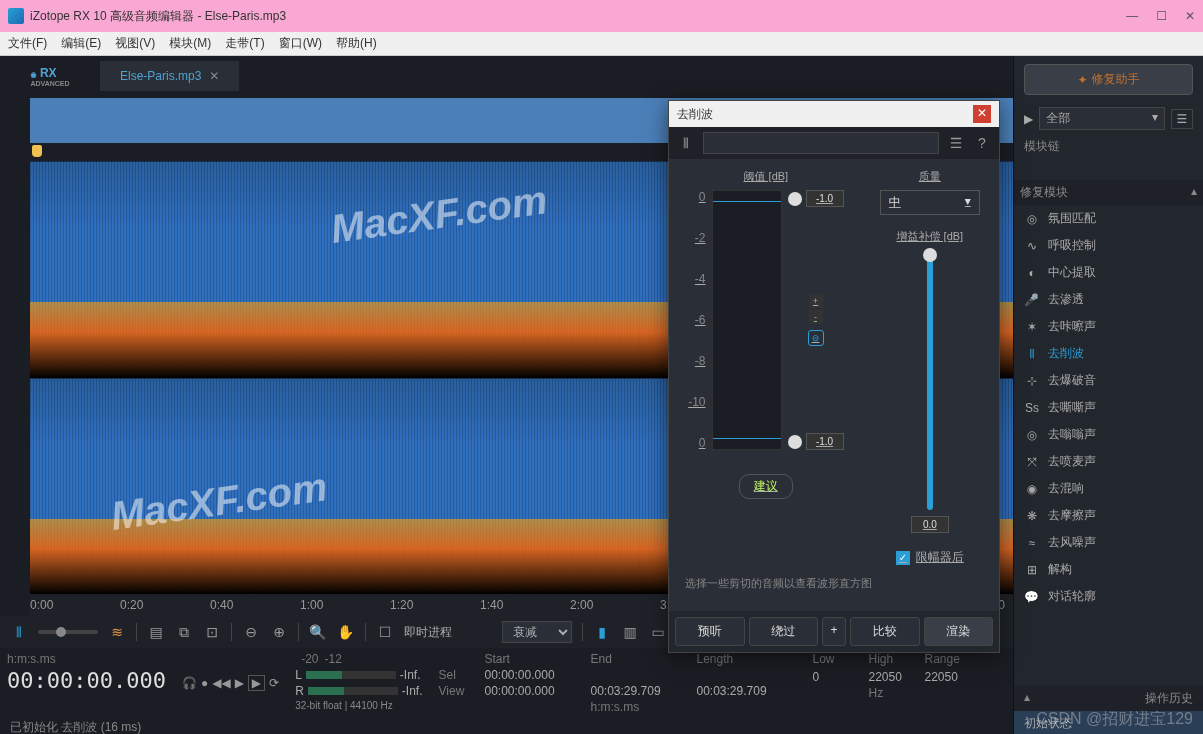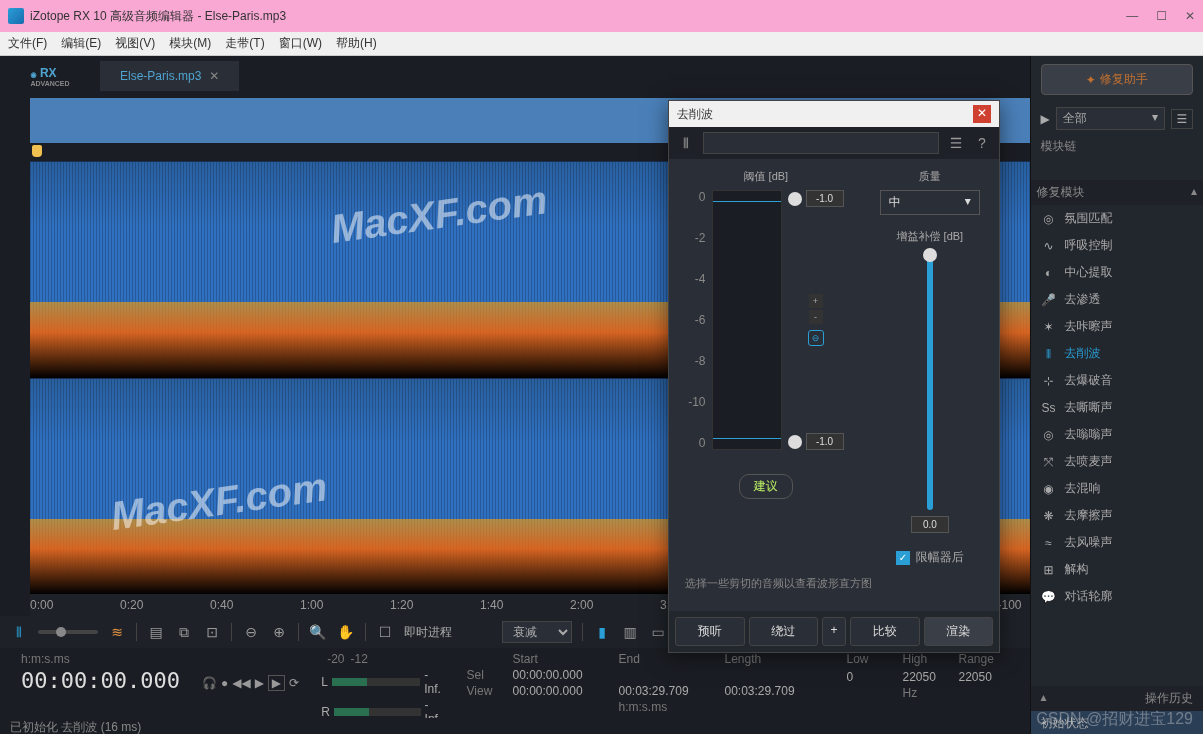--- a/index.html
+++ b/index.html
@@ -29,40 +29,40 @@
 .timeline-row { height: 22px; display: flex; align-items: center; margin-left: 30px; background: #1e2228; color: #999; font-size: 10px; }
 .time-tick { width: 90px; }
 .time-extra { margin-left: auto; display: flex; gap: 10px; align-items: center; padding-right: 8px; }
 .badge { background: #333; padding: 1px 6px; border-radius: 2px; }
 .toolbar { height: 32px; background: #1e2228; display: flex; align-items: center; gap: 10px; padding: 0 10px; margin-left: 0; }
 .tool-icon { width: 18px; height: 18px; display: flex; align-items: center; justify-content: center; color: #999; cursor: pointer; font-size: 14px; }
 .tool-slider { width: 60px; height: 4px; background: #444; border-radius: 2px; position: relative; }
 .tool-slider::after { content:''; position:absolute; width:10px; height:10px; background:#888; border-radius:50%; top:-3px; left:30%; }
 .tool-sep { width: 1px; height: 18px; background: #444; }
 .tool-select { background: #2a2e36; border: 1px solid #444; color: #aaa; padding: 2px 18px 2px 6px; }
-.status-area { height: 70px; background: #1a1d23; display: flex; padding: 4px 21px; gap: 22px; }
+.status-area { height: 70px; background: #1a1d23; display: flex; padding: 4px 7px; gap: 16px; }
 .status-col { display: flex; flex-direction: column; gap: 2px; font-size: 10px; }
 .status-col.bold .big { font-size: 22px; color: #ddd; font-family: monospace; }
 .status-label { color: #777; }
 .transport { display: flex; gap: 4px; align-items: center; font-size: 14px; color: #999; }
 .transport span { cursor: pointer; }
 .status-footer { height: 18px; background: #1a1d23; padding: 0 10px; color: #888; font-size: 10px; display: flex; align-items: center; }
 .level-meter { width: 90px; height: 8px; background: linear-gradient(90deg,#2a7050 0%,#2a7050 40%,#333 40%); }
 .status-grid { display: grid; grid-template-columns: 40px 100px 100px 100px; gap: 2px 6px; font-size: 10px; }
 .status-grid div { color: #aaa; }
 .status-grid .hdr { color: #777; }
 
 
 .dialog { position: absolute; left: 668px; top: 44px; width: 332px; background: #2a2e36; border: 1px solid #444; z-index: 100; box-shadow: 0 4px 20px rgba(0,0,0,0.5); }
 .dialog-title { height: 26px; background: #f0f0f0; color: #333; display: flex; align-items: center; padding: 0 8px; justify-content: space-between; }
 .dialog-close { background: #d04030; color: #fff; width: 18px; height: 18px; text-align: center; line-height: 16px; cursor: pointer; }
 .dialog-toolbar { height: 32px; background: #1e2228; display: flex; align-items: center; padding: 0 8px; gap: 8px; }
 .dialog-tb-select { flex: 1; background: #2a2e36; border: 1px solid #444; height: 22px; }
 .dialog-body { padding: 10px 16px; }
-.slider-row { display: flex; gap: 30px; justify-content: space-around; }
+.slider-row { display: flex; gap: 30px; justify-content: space-around; text-decoration: underline; }
 .slider-col { display: flex; flex-direction: column; align-items: center; gap: 6px; }
 .slider-label { color: #aaa; font-size: 11px; }
 .vslider-wrap { display: flex; align-items: flex-start; gap: 6px; height: 270px; }
 .vticks { display: flex; flex-direction: column; justify-content: space-between; height: 260px; text-align: right; color: #888; font-size: 10px; }
 .vslider { width: 6px; height: 260px; background: #444; position: relative; border-radius: 3px; }
 .vslider-fill { position: absolute; bottom: 0; width: 100%; background: #2a9fd6; border-radius: 3px; }
 .vslider-thumb { position: absolute; width: 14px; height: 14px; background: #ddd; border-radius: 50%; left: -4px; }
 .val-box { background: #333; border: 1px solid #555; padding: 2px 6px; color: #ddd; font-size: 10px; min-width: 38px; text-align: center; }
 .small-btns { display: flex; flex-direction: column; gap: 2px; }
 .small-btn { width: 14px; height: 14px; background: #333; color: #aaa; font-size: 9px; text-align: center; line-height: 14px; cursor: pointer; }

